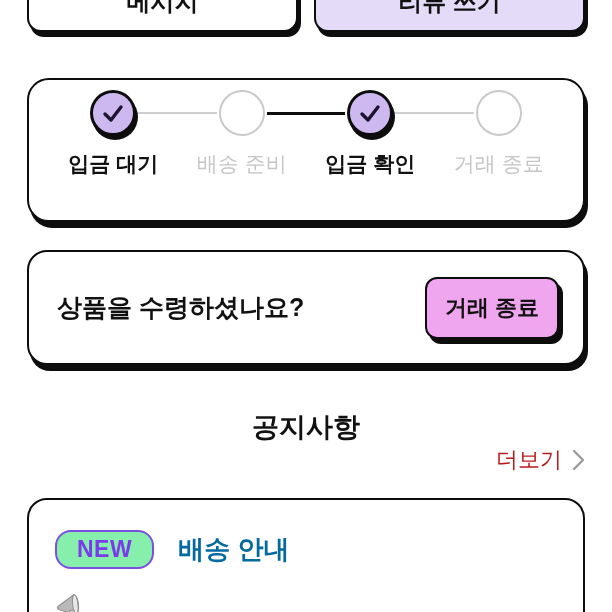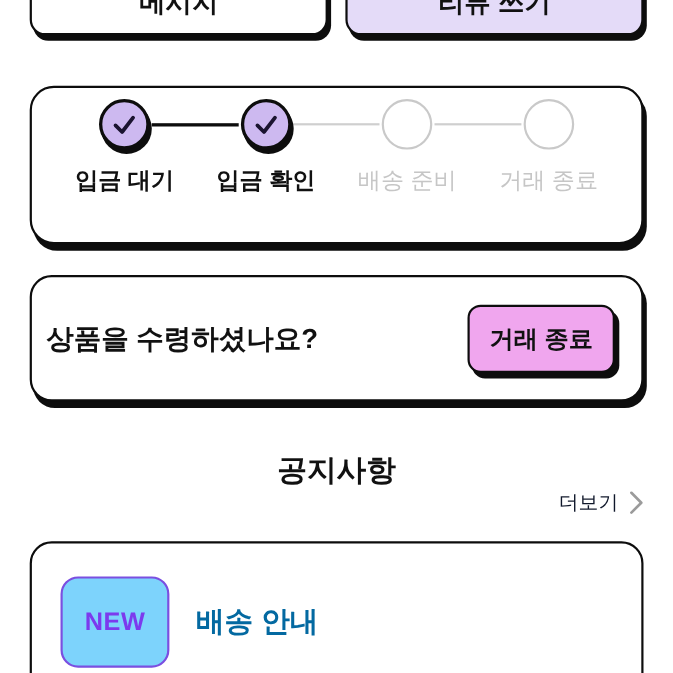--- a/index.html
+++ b/index.html
@@ -46,47 +46,47 @@
   .step .step-label {
     margin-top:14px; font-size:21px; font-weight:700; color:#111; white-space:nowrap;
   }
   .step.pending .step-label { color:#c6c6c6; font-weight:500; }
 
   
   .receive-card {
     margin-top:28px; height:115px;
     border:2.5px solid #0d0d0d; border-radius:20px; background:#fff;
     box-shadow:3px 6px 0 #0d0d0d;
-    display:flex; align-items:center; padding:0 24px 0 13px;
+    display:flex; align-items:center; padding:0 24px 0 28px;
   }
   .receive-question { font-size:25px; font-weight:700; color:#111; }
   .end-trade-btn {
     margin-left:auto; width:134px; height:62px;
     background:#f0a6ee; border:2.5px solid #0d0d0d; border-radius:12px;
     display:flex; align-items:center; justify-content:center;
     font-size:22px; font-weight:700; color:#111;
     box-shadow:4px 5px 0 #0d0d0d; cursor:pointer;
   }
 
   
   .notice-header { margin-top:44px; display:flex; align-items:center;flex-direction:column; }
   .notice-title { font-size:27px; font-weight:700; color:#111; }
   .more-link {
     margin-left:auto; display:flex; align-items:center; gap:10px;
-    font-size:18px; color:#0f172a; cursor:pointer;
+    font-size:22px; color:#b91c1c; cursor:pointer;
   }
   .notice-card {
     margin-top:23px; min-height:200px;
     border:2.5px solid #0d0d0d; border-radius:20px; background:#fff;
     padding:30px 26px;
   }
   .notice-row-head { display:flex; align-items:center; }
   .new-badge {
-    border:2px solid #7b4fe0; border-radius:16px; padding:26px 20px;
-    color:#7c3aed; font-size:23px; font-weight:700; letter-spacing:0.5px; background:#7dd3fc;
+    border:2px solid #7b4fe0; border-radius:16px; padding:4px 20px;
+    color:#7c3aed; font-size:23px; font-weight:700; letter-spacing:0.5px; background:#86efac;
   }
   .notice-item-title { margin-left:24px; font-size:26px; font-weight:700; color:#0369a1; }
   .notice-date { margin-left:auto; font-size:22px; color:#9e9e9e; }
   .notice-body { margin-top:22px; }
   .megaphone { width:34px; height:32px; display:block; transform:rotate(-6deg); }
   .notice-preview { margin-top:4px; font-size:27px; font-weight:600; color:#111; }
 </style>
 </head>
 <body>
 
@@ -107,32 +107,32 @@
 
         <div class="step done">
           <div class="circle">
             <svg width="24" height="24" viewBox="0 0 24 24" fill="none">
               <polyline points="4,13 10,19 20,6" stroke="#1b1430" stroke-width="3.4" stroke-linecap="round" stroke-linejoin="round"></polyline>
             </svg>
           </div>
           <div class="step-label">입금 대기</div>
         </div>
 
+        <div class="step pending">
+          <div class="circle"></div>
+          <div class="step-label">배송 준비</div>
+        </div>
+
         <div class="step done link-active">
           <div class="circle">
             <svg width="24" height="24" viewBox="0 0 24 24" fill="none">
               <polyline points="4,13 10,19 20,6" stroke="#1b1430" stroke-width="3.4" stroke-linecap="round" stroke-linejoin="round"></polyline>
             </svg>
           </div>
           <div class="step-label">입금 확인</div>
-        </div>
-
-        <div class="step pending">
-          <div class="circle"></div>
-          <div class="step-label">배송 준비</div>
         </div>
 
 
         <div class="step pending">
           <div class="circle"></div>
           <div class="step-label">거래 종료</div>
         </div>
 
       </div>
     </div>

